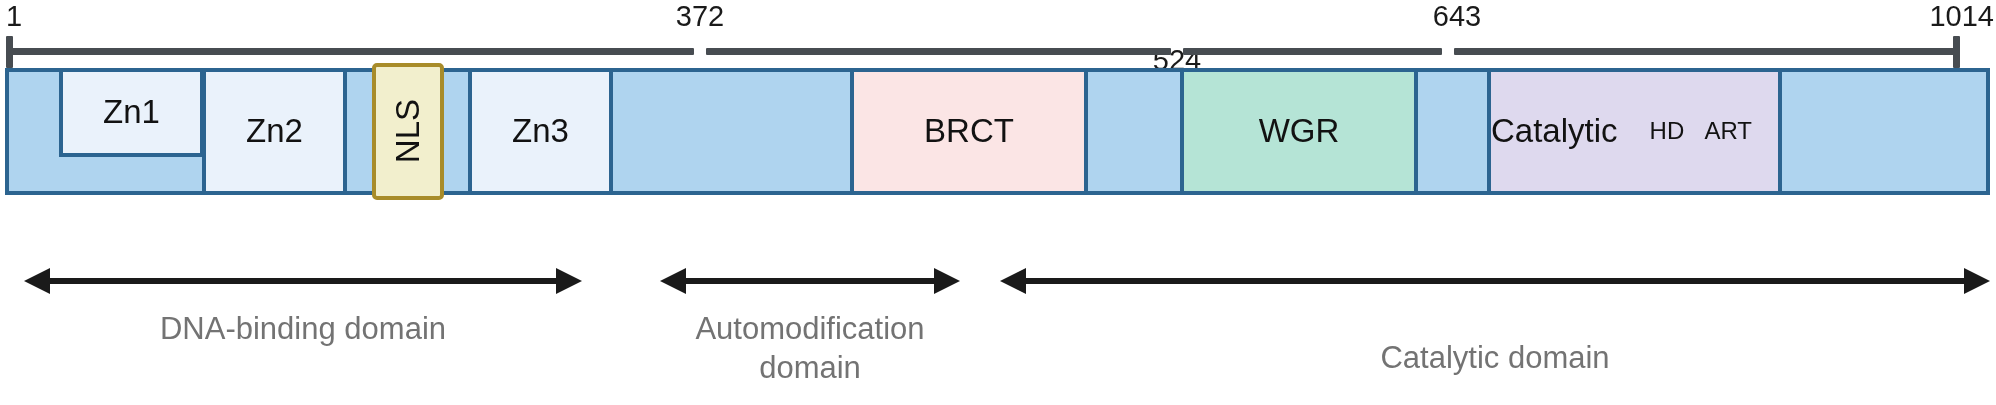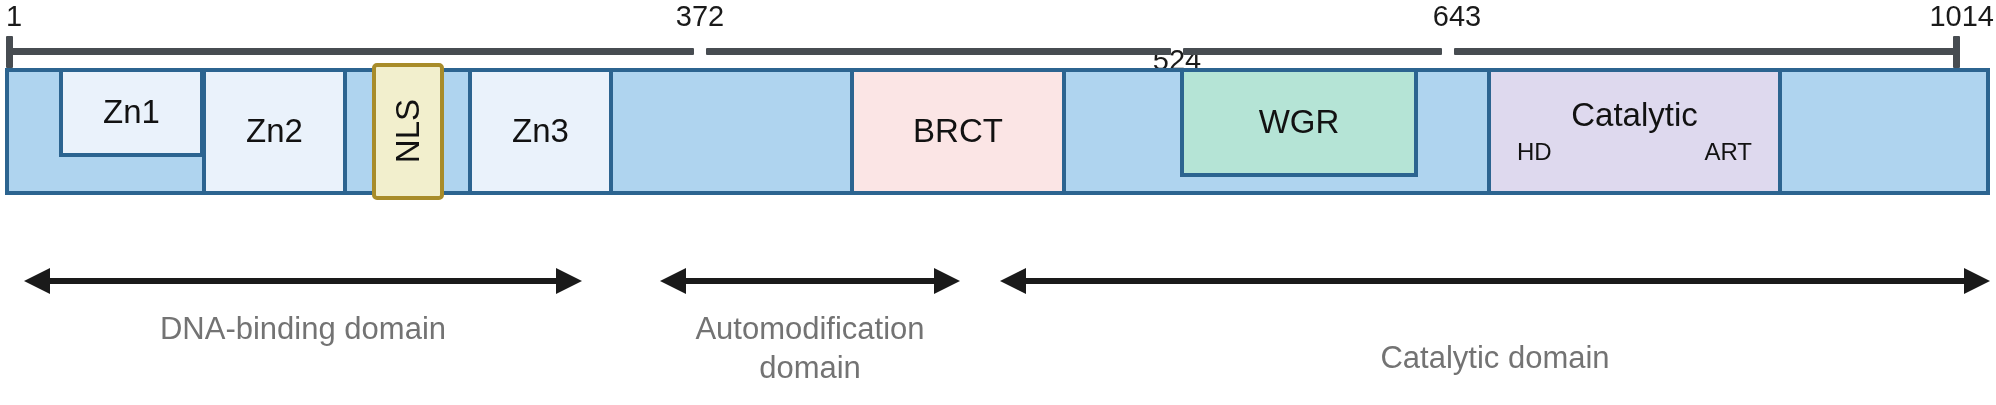--- a/index.html
+++ b/index.html
@@ -67,21 +67,20 @@
     line-height: 1.1;
     overflow: visible;
   }
   .domain.vert span.vlabel {
     writing-mode: vertical-rl;
     transform: rotate(180deg);
     display: inline-block;
   }
   .domain .stack {
     display: flex;
-    flex-direction: column;
     align-items: center;
     justify-content: center;
     width: 100%;
     gap: 6px;
   }
   .domain .sub-row {
     display: flex;
     flex-direction: row;
     justify-content: space-between;
     width: 100%;
@@ -149,25 +148,25 @@
   </div>
 
   <div class="domain vert" style="left:372px; top:63px; width:72px; height:137px; background:#f2efcd; border-color:#a88c2a; border-radius:5px;">
     <span class="vlabel">NLS</span>
   </div>
 
   <div class="domain" style="left:468px; top:68px; width:145px; height:127px; background:#eaf2fb;">
     <span>Zn3</span>
   </div>
 
-  <div class="domain" style="left:850px; top:68px; width:216px; height:127px; background:#fbe5e5;">
+  <div class="domain" style="left:850px; top:68px; width:238px; height:127px; background:#fbe5e5;">
     <span>BRCT</span>
   </div>
 
-  <div class="domain" style="left:1180px; top:68px; width:238px; height:109px; background:#b5e4d6;">
+  <div class="domain" style="left:1180px; top:68px; width:238px; height:127px; background:#b5e4d6;">
     <span>WGR</span>
   </div>
 
   <div class="domain" style="left:1487px; top:68px; width:295px; height:127px; background:#ded9ee;">
     <div class="stack">
       <span>Catalytic</span>
       <div class="sub-row">
         <span>HD</span>
         <span>ART</span>
       </div>

